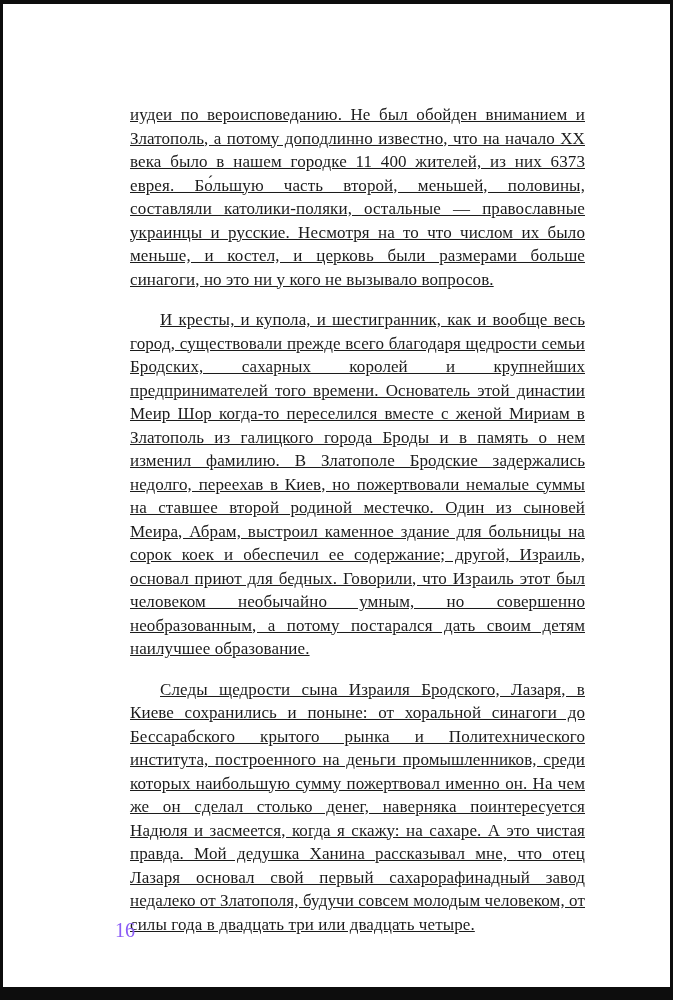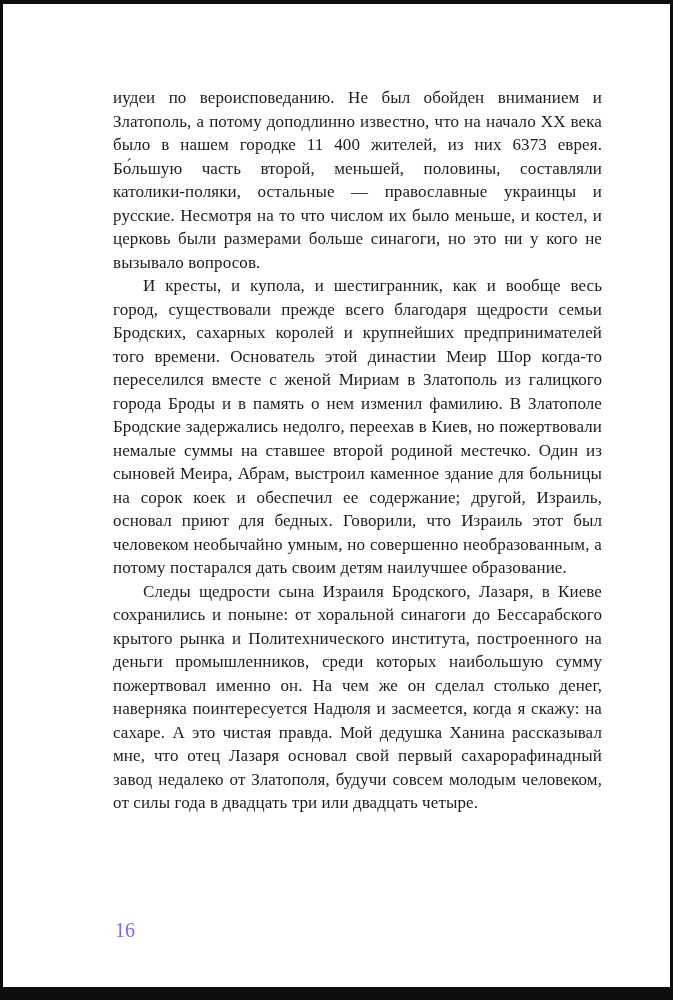--- a/index.html
+++ b/index.html
@@ -29,23 +29,24 @@
     right: 68px;
     top: 82px;
     font-family: "Liberation Serif", "DejaVu Serif", serif;
     font-size: 17px;
     line-height: 23.5px;
     color: #1c1c1c;
     text-align: justify;
     letter-spacing: 0.1px;
   }
   .para {
-    margin: 0;
+    margin: 17px;
     text-indent: 30px;
     hyphens: auto;
+    text-decoration: underline;
     -webkit-hyphens: auto;
   }
   .para.no-indent {
     text-indent: 0;
   }
   .page-number {
     position: absolute;
     left: 112px;
     top: 915px;
     font-family: "Liberation Serif", "DejaVu Serif", serif;

